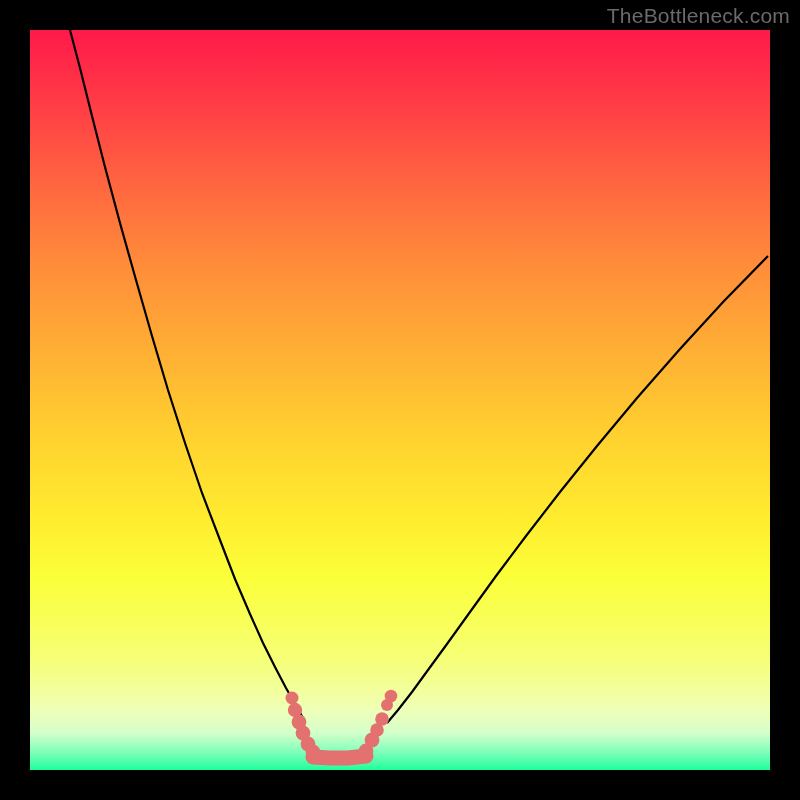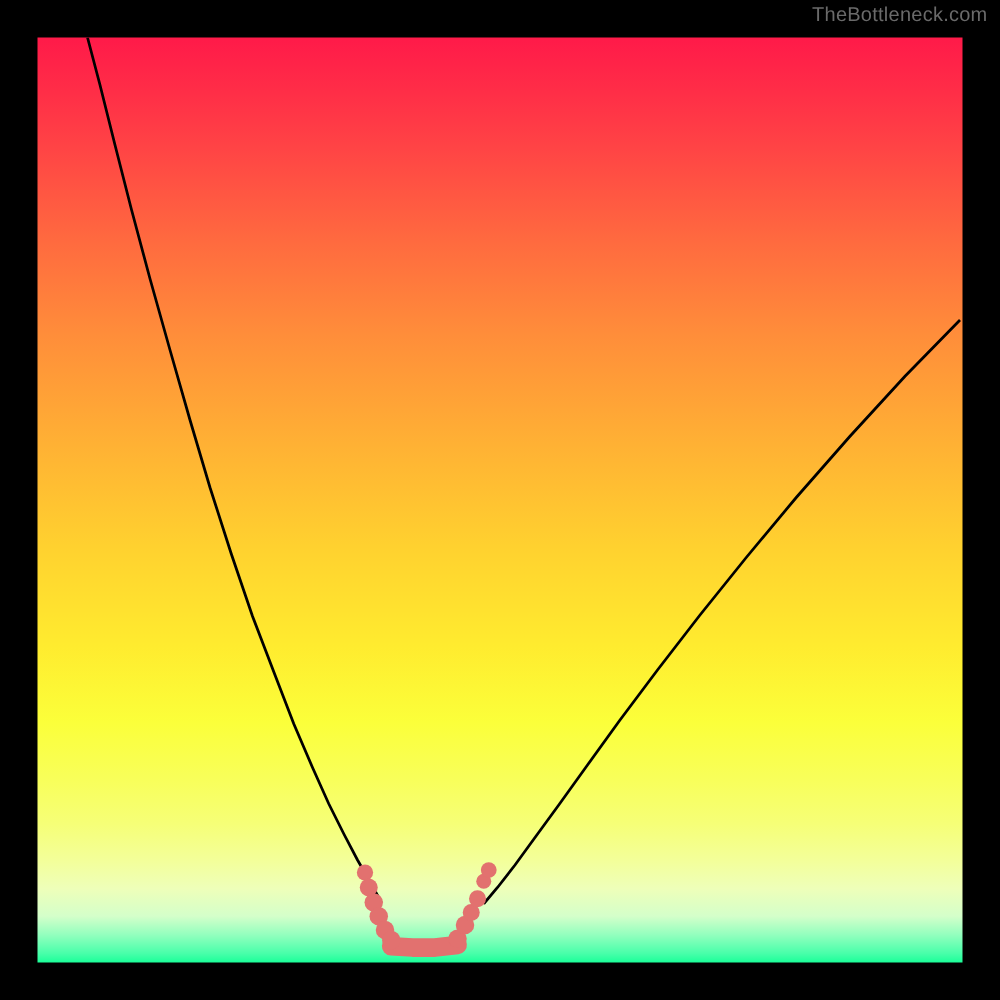--- a/index.html
+++ b/index.html
@@ -43,21 +43,21 @@
       #93ffbe 97%,
       #49ffaa 99%,
       #1bff99 100%
     );
   }
   .watermark {
     position: absolute;
     top: 4px;
     right: 10px;
     color: #6a6a6a;
-    font-size: 16px;
+    font-size: 21px;
     font-weight: 500;
     letter-spacing: 0.2px;
     user-select: none;
   }
   svg.curve-layer {
     position: absolute;
     left: 0;
     top: 0;
     width: 740px;
     height: 740px;

